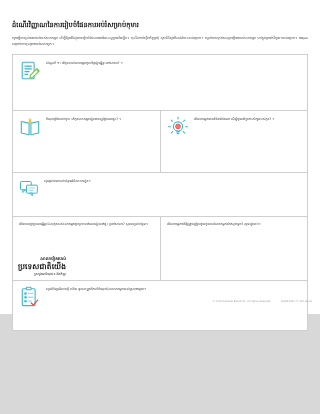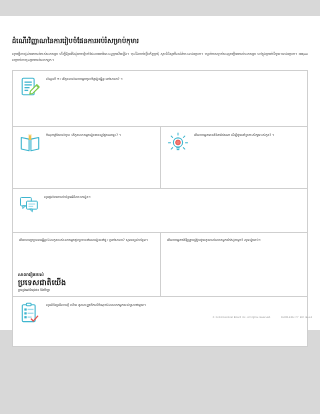--- a/index.html
+++ b/index.html
@@ -3,21 +3,21 @@
 <meta charset="utf-8">
 <style>
   html,body{margin:0;padding:0;}
   body{
     width:320px;height:414px;
     background:#d8d8d8;
     font-family:"DejaVu Sans","Liberation Sans",sans-serif;
     overflow:hidden;
   }
   .page{
-    position:absolute;left:0;top:16px;
+    position:absolute;left:0;top:0;
     width:320px;height:314px;
     background:#ffffff;
     box-sizing:border-box;
     padding:8px;
   }
   .inner{
     position:absolute;
     left:12px;top:0;right:12px;
   }
   .doc-title{
@@ -76,21 +76,21 @@
     text-align:left;
   }
   .ctext.noicon{padding-top:0;}
   .footer{
     position:absolute;
     left:12px;right:8px;bottom:8px;
     height:50px;
   }
   .logo{
     position:absolute;left:6px;top:0;
-    text-align:left;
+    text-align:right;
     color:#111111;
     font-family:Liberation Serif, serif;
   }
   .logo-l1{font-size:4.2px;line-height:6px;font-weight:bold;letter-spacing:.1px;}
   .logo-l2{font-size:7.4px;line-height:10px;font-weight:bold;letter-spacing:.2px;}
   .logo-l3{font-size:3.2px;line-height:5px;}
   .copy{
     position:absolute;
     right:0;bottom:2px;
     display:flex;gap:10px;

